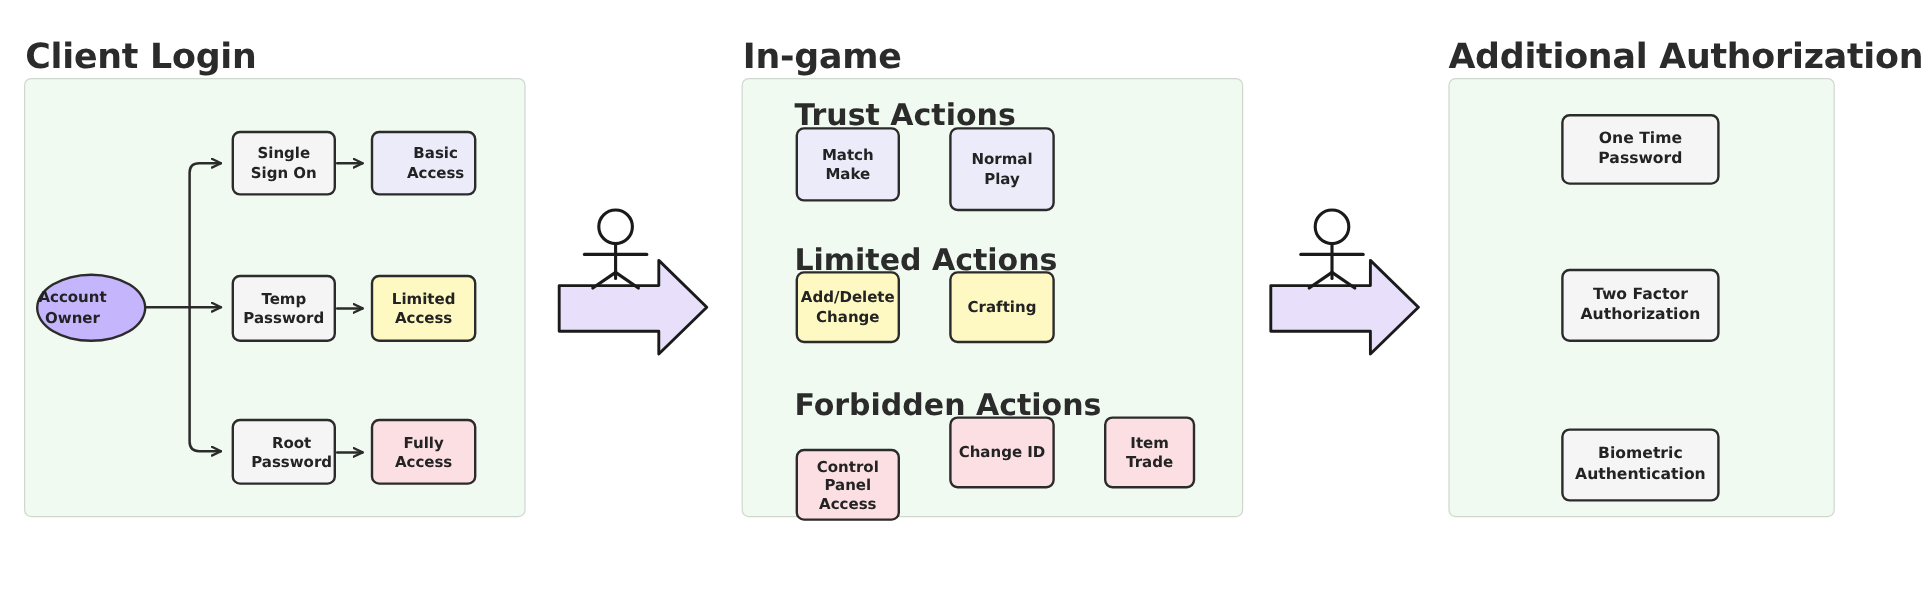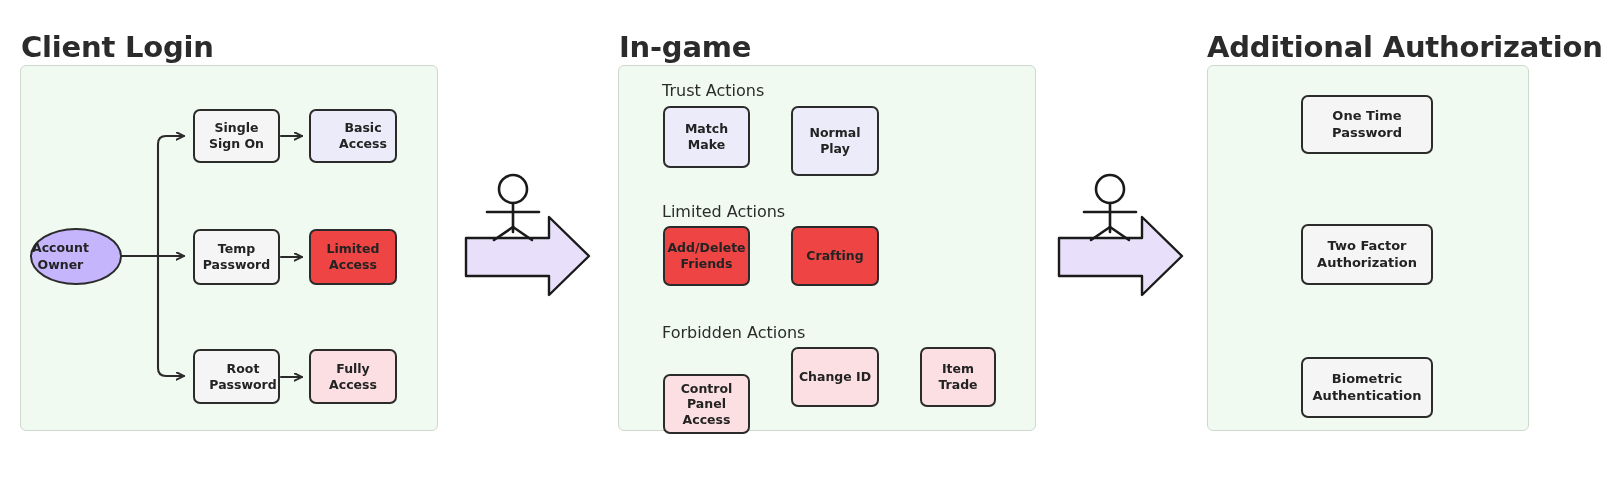--- a/index.html
+++ b/index.html
@@ -38,26 +38,26 @@
     position:absolute;box-sizing:border-box;
     border:2.2px solid #2b2b2b;border-radius:50%;
     display:flex;align-items:center;justify-content:flex-start;
     text-align:center;font-size:12.5px;font-weight:bold;
     color:#232323;line-height:1.3;background:#c4b5fd;
   }
 
   
   .fill-grey{background:#f5f5f5;}
   .fill-lav{background:#ebebfa;}
-  .fill-amber{background:#ef4444;}
+  .fill-amber{background:#fef9c3;}
   .fill-pink{background:#fcdfe3;}
 
   
   .section-title{
-    position:absolute;font-size:16px;font-weight:normal;
+    position:absolute;font-size:25px;font-weight:bold;
     color:#2b2b2b;white-space:nowrap;line-height:1;
   }
 
   
   svg.overlay{position:absolute;left:0;top:0;width:1603px;height:491px;
     pointer-events:none;overflow:visible;}
 </style>
 </head>
 <body>
 
@@ -148,21 +148,21 @@
 
   <div class="node fill-lav" style="left:791px;top:106px;width:88px;height:70px;">
     <span>Normal Play</span>
   </div>
 
   <div class="section-title" style="left:662px;top:204px;">Limited Actions</div>
 
   <div class="node fill-amber" style="left:663px;top:226px;width:87px;height:60px;align-items:center;">
     <span>
       <span>Add/Delete</span><br>
-      <span>Friends</span>
+      <span>Change</span>
     </span>
   </div>
 
   <div class="node fill-amber" style="left:791px;top:226px;width:88px;height:60px;">
     <span>Crafting</span>
   </div>
 
   <div class="section-title" style="left:662px;top:325px;">Forbidden Actions</div>
 
   <div class="node fill-pink" style="left:663px;top:347px;width:87px;height:60px;margin-top:27px;">

